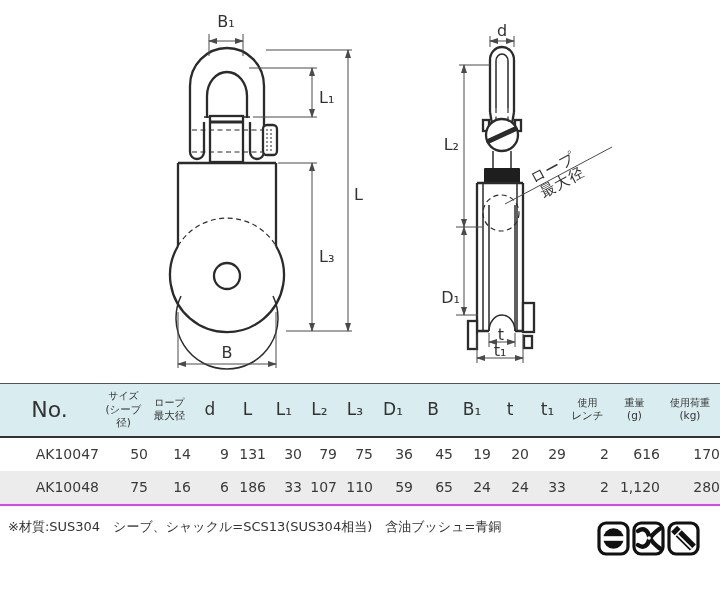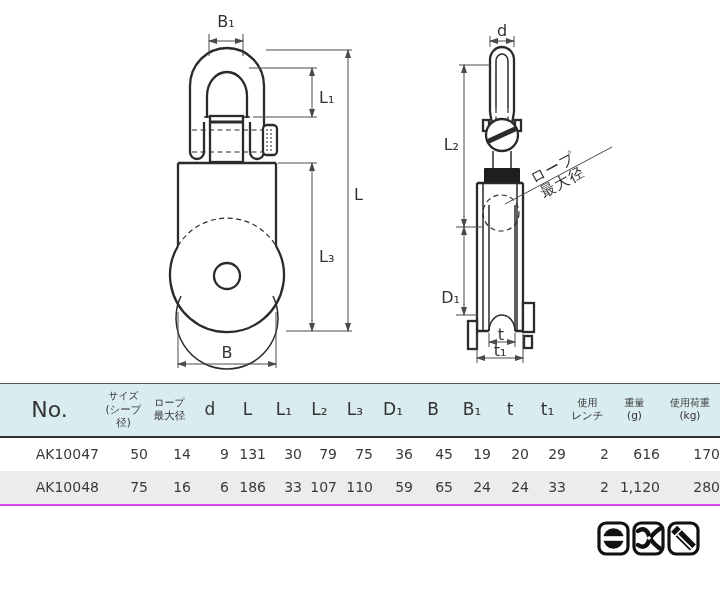--- a/index.html
+++ b/index.html
@@ -252,20 +252,21 @@
         <td>24</td>
         <td>33</td>
         <td>2</td>
         <td>1,120</td>
         <td>280</td>
       </tr>
     </tbody>
   </table>
 
   <div class="notes">
+    <div>※材質:SUS304　シーブ、シャックル=SCS13(SUS304相当)　含油ブッシュ=青銅</div>
   </div>
 
   <div class="cert">
     <svg viewBox="0 0 33 35">
       <rect x="2" y="2" width="29" height="31" rx="7" fill="#fff" stroke="#111" stroke-width="3.2"></rect>
       <circle cx="16.5" cy="17.5" r="10.2" fill="#111"></circle>
       <rect x="4.5" y="15.2" width="24" height="4.6" fill="#fff"></rect>
     </svg>
     <svg viewBox="0 0 33 35">
       <rect x="2" y="2" width="29" height="31" rx="7" fill="#fff" stroke="#111" stroke-width="3.2"></rect>

